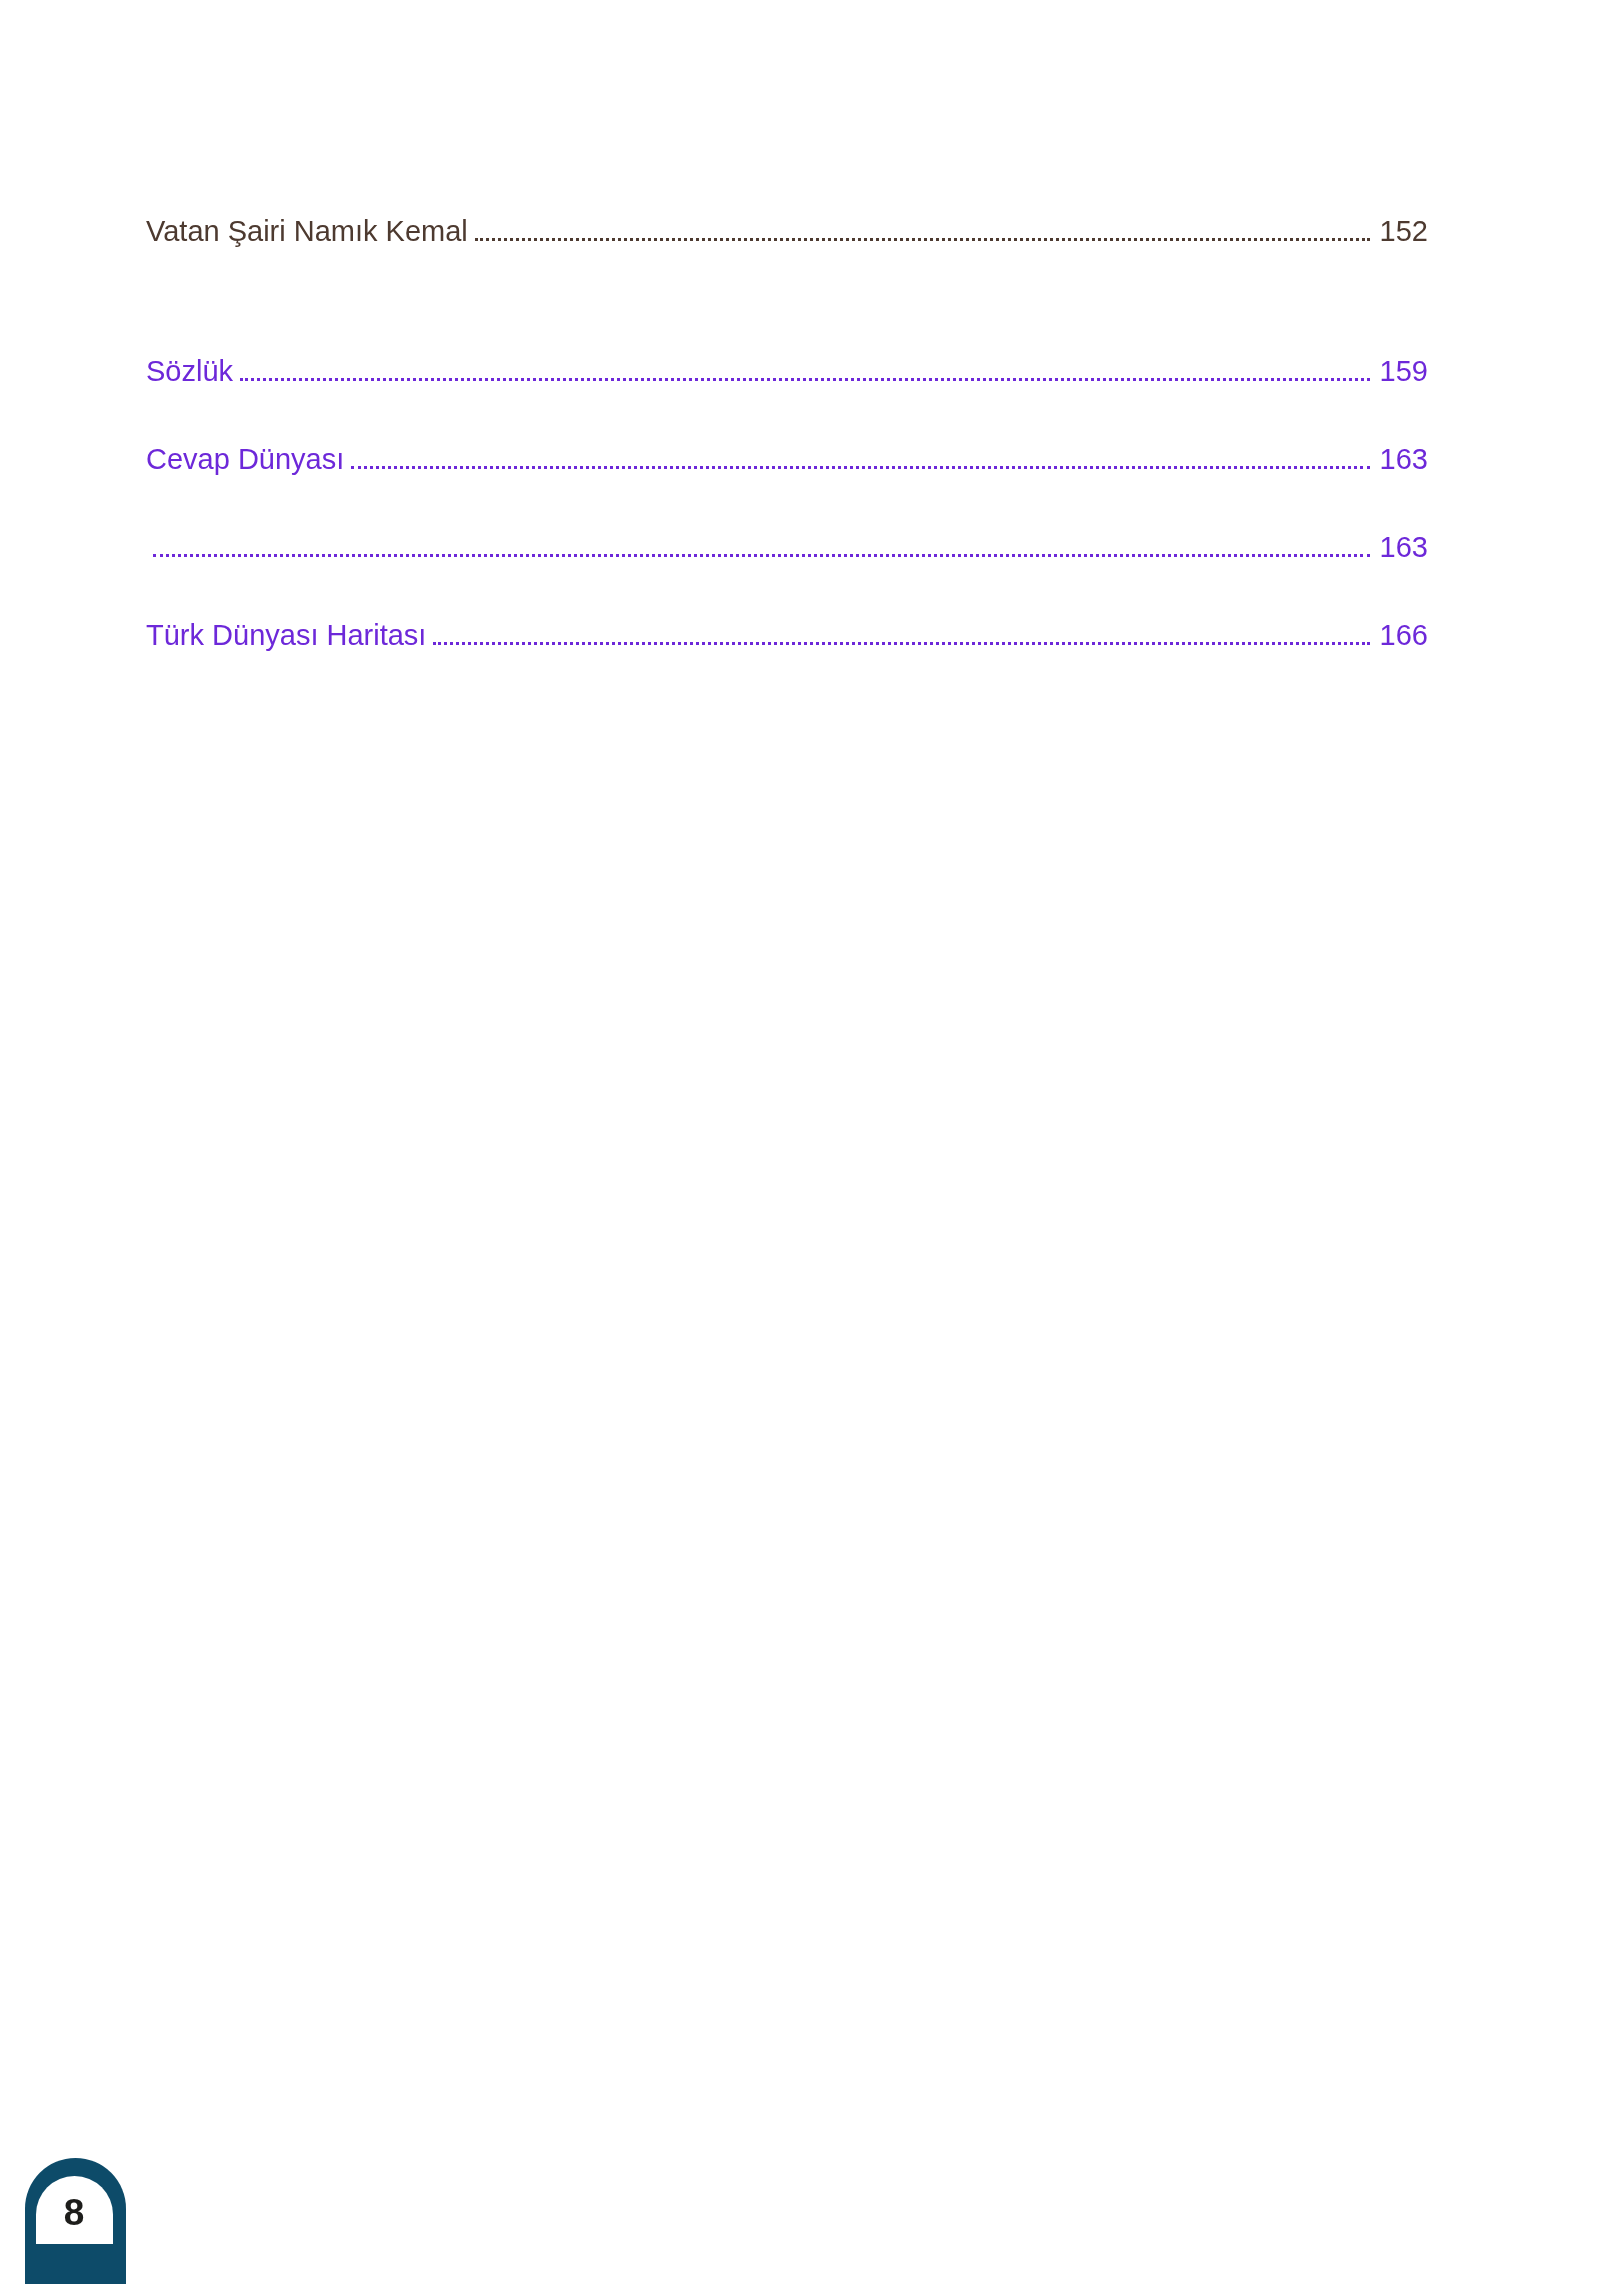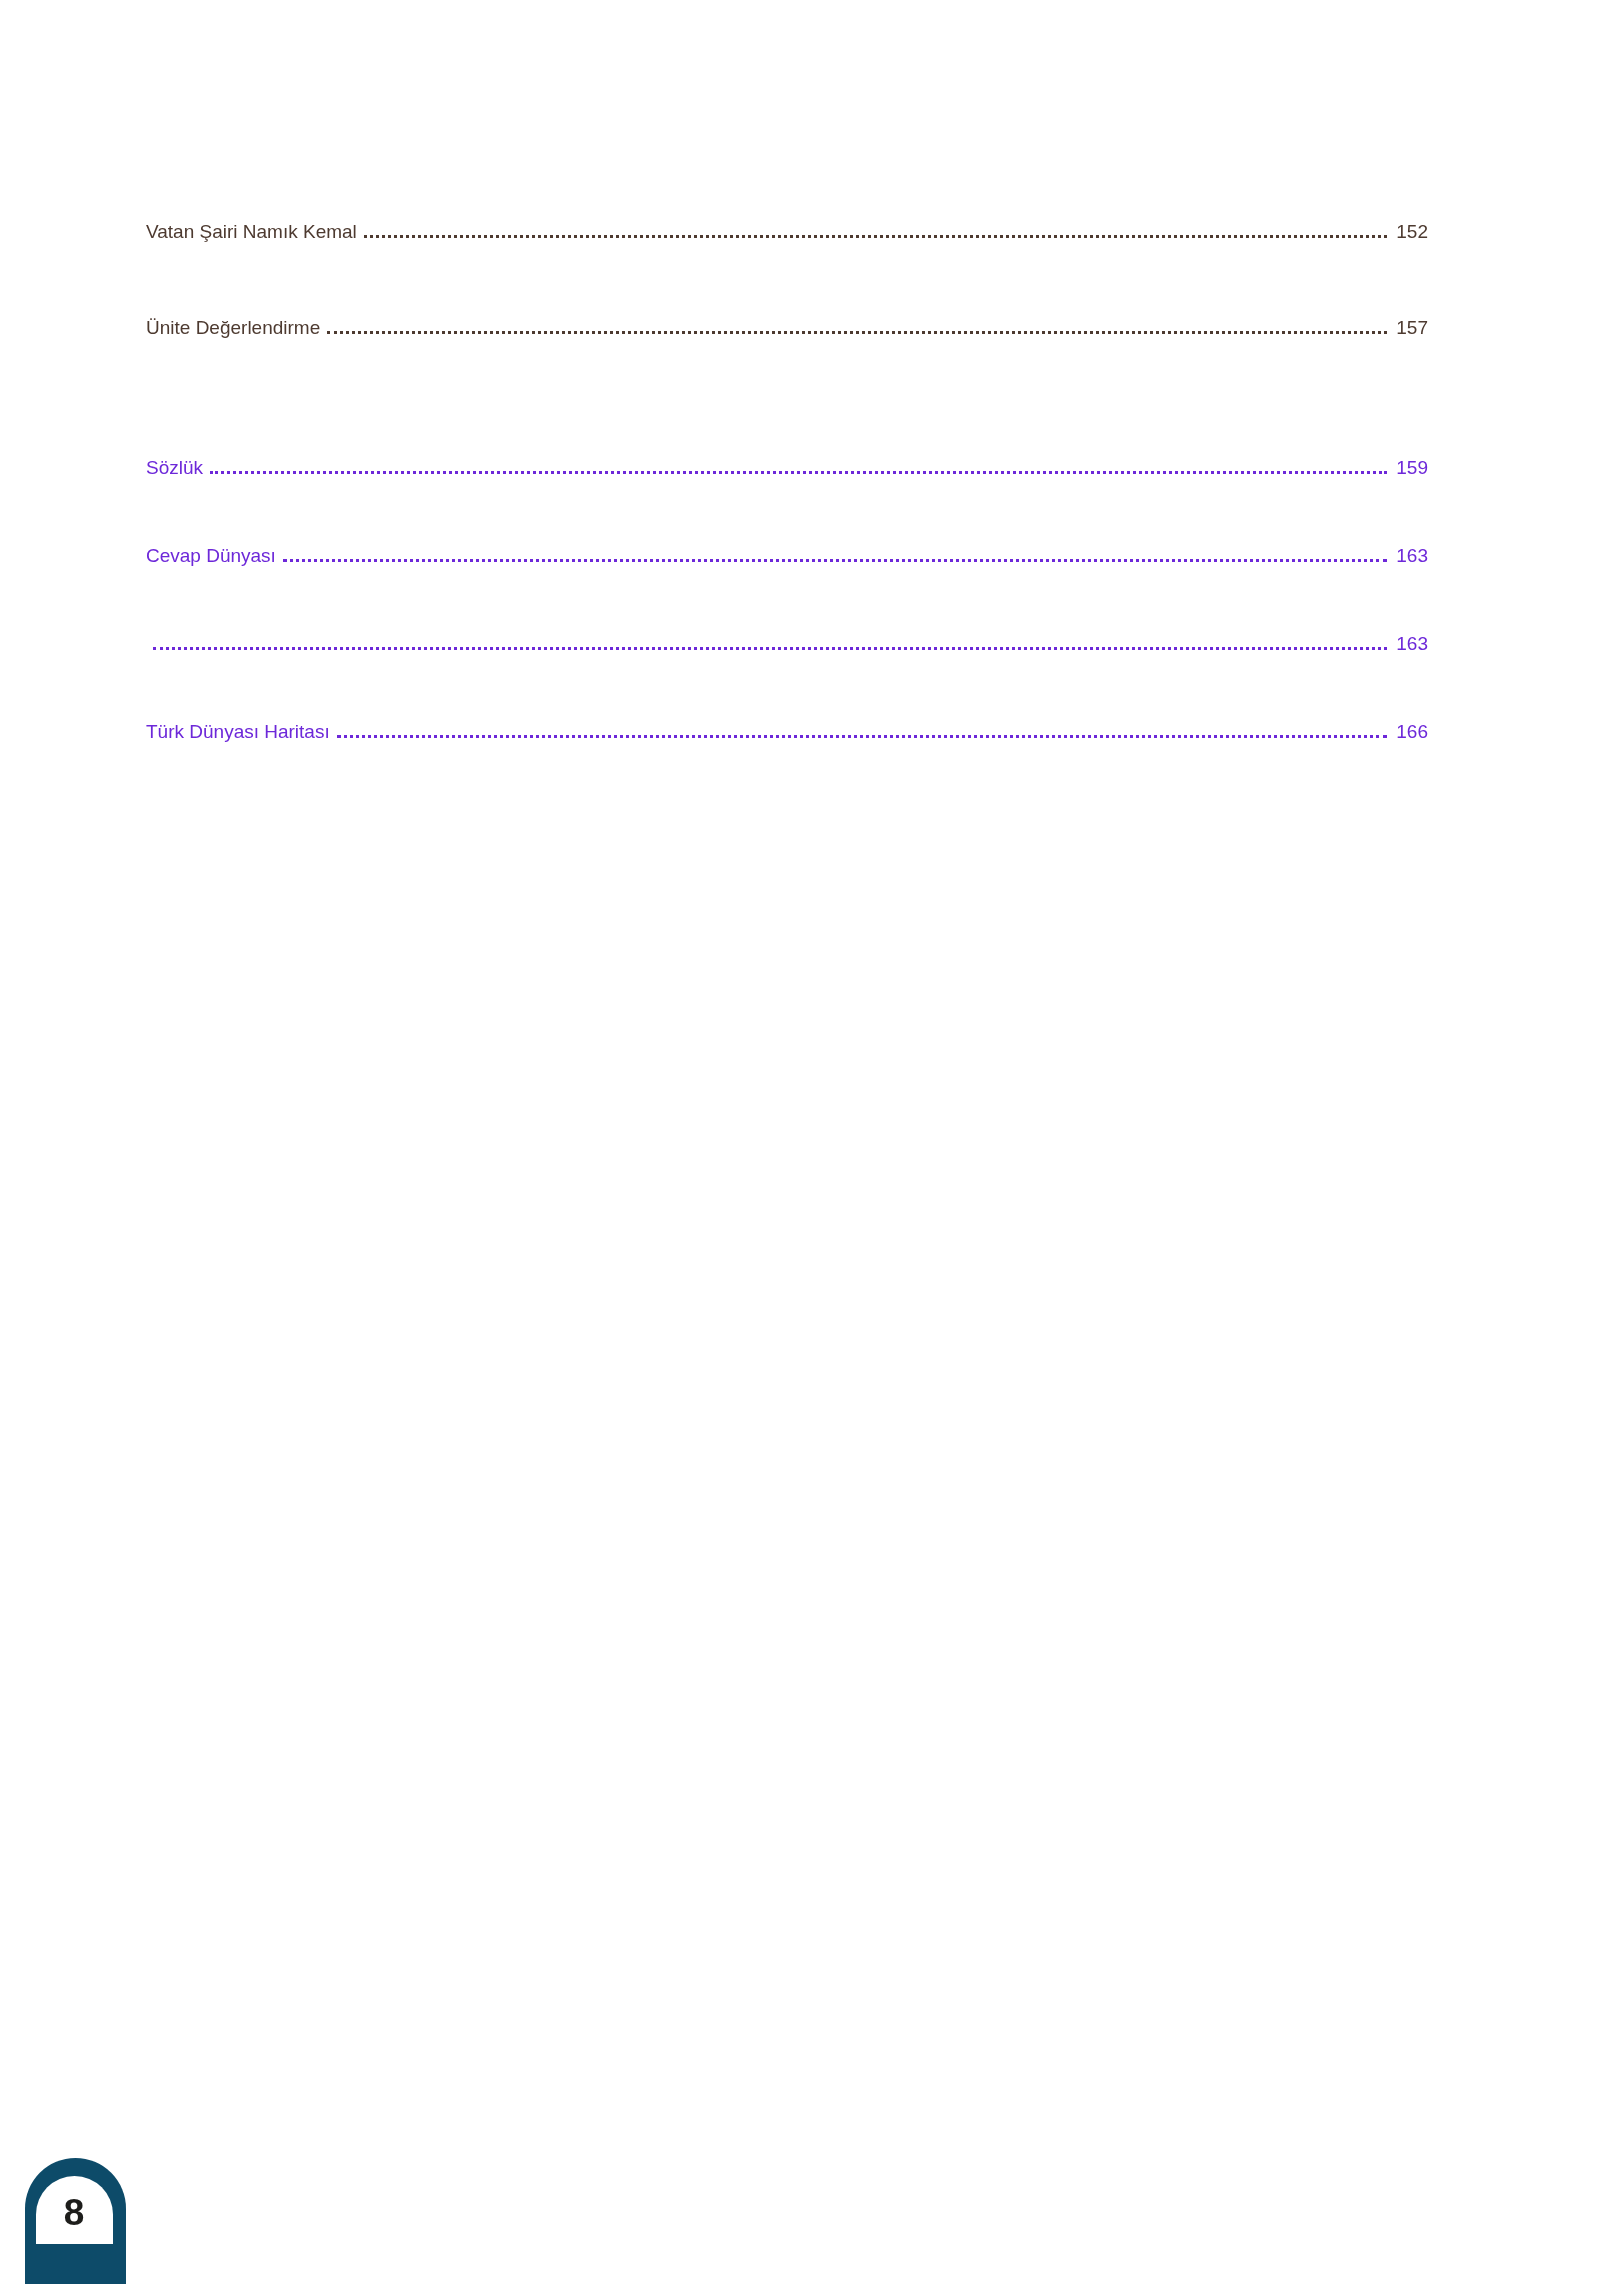--- a/index.html
+++ b/index.html
@@ -18,21 +18,21 @@
   
   .toc {
     position: absolute;
     left: 146px;
     top: 160px;
     width: 1282px;
   }
   .toc-row {
     display: flex;
     align-items: baseline;
-    font-size: 19px;
+    font-size: 29px;
   }
   .toc-sec1 .toc-row {
     line-height: 49px;
     color: #4d3a30;
   }
   .toc-sec2 .toc-row {
     line-height: 41px;
     color: #6d28d9;
   }
   .toc-sep {
@@ -89,25 +89,20 @@
 <body>
 
 <div class="toc">
 
   <div class="toc-sec1">
     <div class="toc-row">
       <span class="toc-title">Vatan Şairi Namık Kemal</span>
       <span class="leader"></span>
       <span class="toc-page">152</span>
     </div>
-    <div class="toc-row">
-      <span class="toc-title">Ünite Değerlendirme</span>
-      <span class="leader"></span>
-      <span class="toc-page">157</span>
-    </div>
   </div>
 
   <div class="toc-sep"></div>
 
   <div class="toc-sec2">
     <div class="toc-row">
       <span class="toc-title">Sözlük</span>
       <span class="leader"></span>
       <span class="toc-page">159</span>
     </div>

